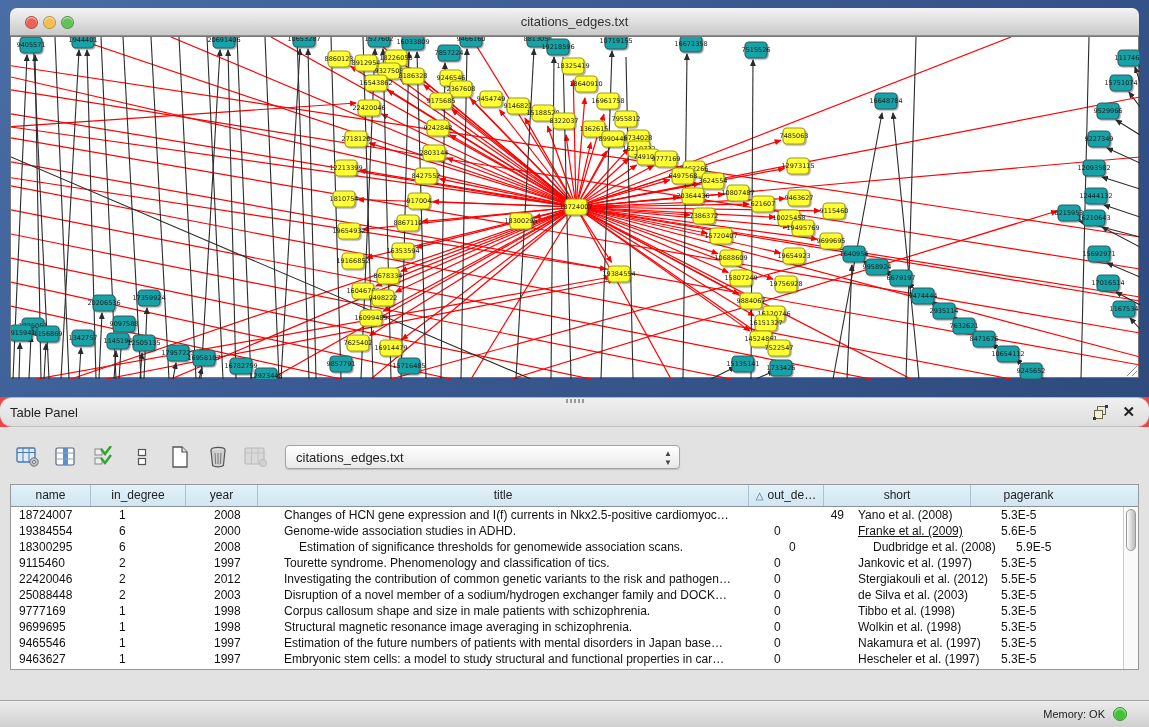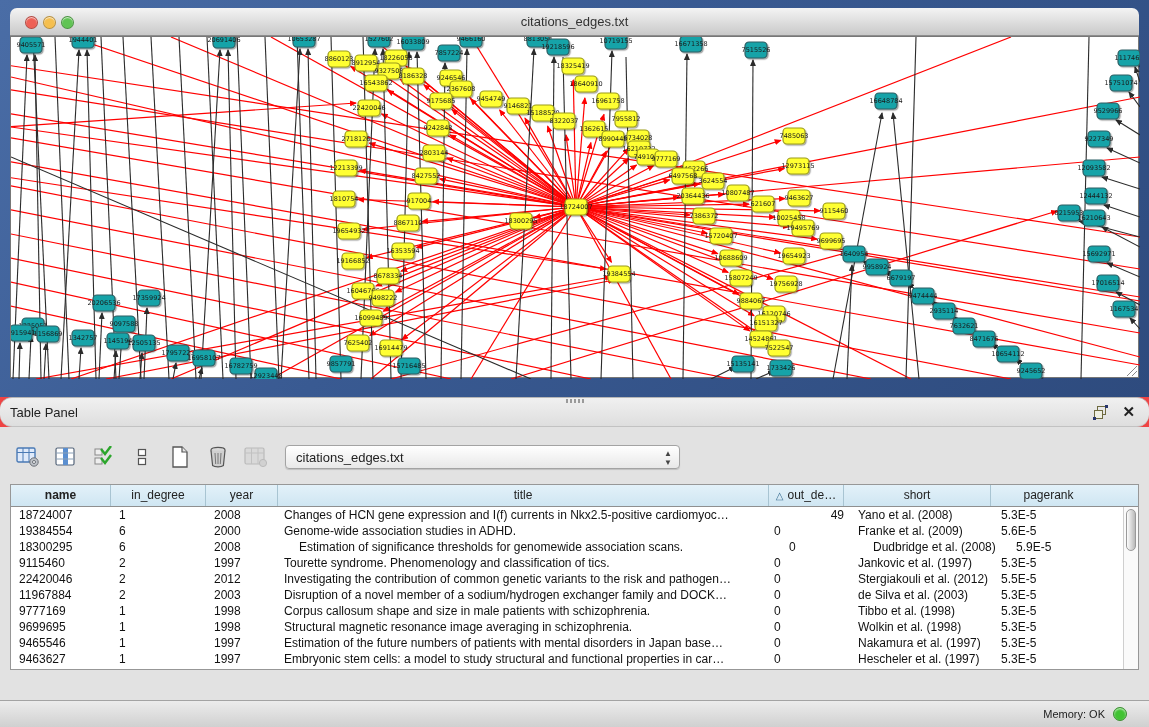--- a/index.html
+++ b/index.html
@@ -838,21 +838,21 @@
         </span>
     </div>
 
     <div id="table-select">
       <span class="val">citations_edges.txt</span>
       <span class="steppers">▲<br>▼</span>
     </div>
 
     <div id="table-wrap">
       <div id="thead">
-          <div class="th" style="width: 100px; font-weight: bold;">name</div>
+          <div class="th" style="width: 80px;">name</div>
           <div class="th" style="width: 95px;">in_degree</div>
           <div class="th" style="width: 72px;">year</div>
           <div class="th" style="width: 491px;">title</div>
           <div class="th" style="width: 75px;"><span class="sort-tri">△</span>out_de…</div>
           <div class="th" style="width: 147px;">short</div>
           <div class="th" style="width: 115px;">pagerank</div>
         </div>
       <div id="tbody">
           <div class="tr">
             <div class="td" style="width: 100px; padding-left: 8px;">18724007</div>
@@ -862,21 +862,21 @@
             <div class="td" style="width: 75px; padding-left: 5px; text-align: right;">49</div>
             <div class="td" style="width: 147px; padding-left: 14px;">Yano et al. (2008)</div>
             <div class="td" style="width: 115px; padding-left: 10px;">5.3E-5</div>
           </div>
           <div class="tr">
             <div class="td" style="width: 100px; padding-left: 8px;">19384554</div>
             <div class="td" style="width: 95px; padding-left: 8px;">6</div>
             <div class="td" style="width: 72px; padding-left: 8px;">2000</div>
             <div class="td" style="width: 491px; padding-left: 6px;">Genome-wide association studies in ADHD.</div>
             <div class="td" style="width: 75px; padding-left: 5px;">0</div>
-            <div class="td" style="width: 147px; padding-left: 14px;">Franke et al. (2009)</div>
+            <div class="td" style="width: 147px; padding-left: 14px; text-decoration: underline;">Franke et al. (2009)</div>
             <div class="td" style="width: 115px; padding-left: 10px;">5.6E-5</div>
           </div>
           <div class="tr">
             <div class="td" style="width: 100px; padding-left: 8px;">18300295</div>
             <div class="td" style="width: 95px; padding-left: 8px;">6</div>
             <div class="td" style="width: 72px; padding-left: 8px;">2008</div>
             <div class="td" style="width: 491px; padding-left: 6px; margin-left: 15px;">Estimation of significance thresholds for genomewide association scans.</div>
             <div class="td" style="width: 75px; padding-left: 5px;">0</div>
             <div class="td" style="width: 147px; padding-left: 14px;">Dudbridge et al. (2008)</div>
             <div class="td" style="width: 115px; padding-left: 10px;">5.9E-5</div>
@@ -893,21 +893,21 @@
           <div class="tr">
             <div class="td" style="width: 100px; padding-left: 8px;">22420046</div>
             <div class="td" style="width: 95px; padding-left: 8px;">2</div>
             <div class="td" style="width: 72px; padding-left: 8px;">2012</div>
             <div class="td" style="width: 491px; padding-left: 6px;">Investigating the contribution of common genetic variants to the risk and pathogen…</div>
             <div class="td" style="width: 75px; padding-left: 5px;">0</div>
             <div class="td" style="width: 147px; padding-left: 14px;">Stergiakouli et al. (2012)</div>
             <div class="td" style="width: 115px; padding-left: 10px;">5.5E-5</div>
           </div>
           <div class="tr">
-            <div class="td" style="width: 100px; padding-left: 8px;">11967884</div>
+            <div class="td" style="width: 100px; padding-left: 8px;">25088448</div>
             <div class="td" style="width: 95px; padding-left: 8px;">2</div>
             <div class="td" style="width: 72px; padding-left: 8px;">2003</div>
             <div class="td" style="width: 491px; padding-left: 6px;">Disruption of a novel member of a sodium/hydrogen exchanger family and DOCK…</div>
             <div class="td" style="width: 75px; padding-left: 5px;">0</div>
             <div class="td" style="width: 147px; padding-left: 14px;">de Silva et al. (2003)</div>
             <div class="td" style="width: 115px; padding-left: 10px;">5.3E-5</div>
           </div>
           <div class="tr">
             <div class="td" style="width: 100px; padding-left: 8px;">9777169</div>
             <div class="td" style="width: 95px; padding-left: 8px;">1</div>

